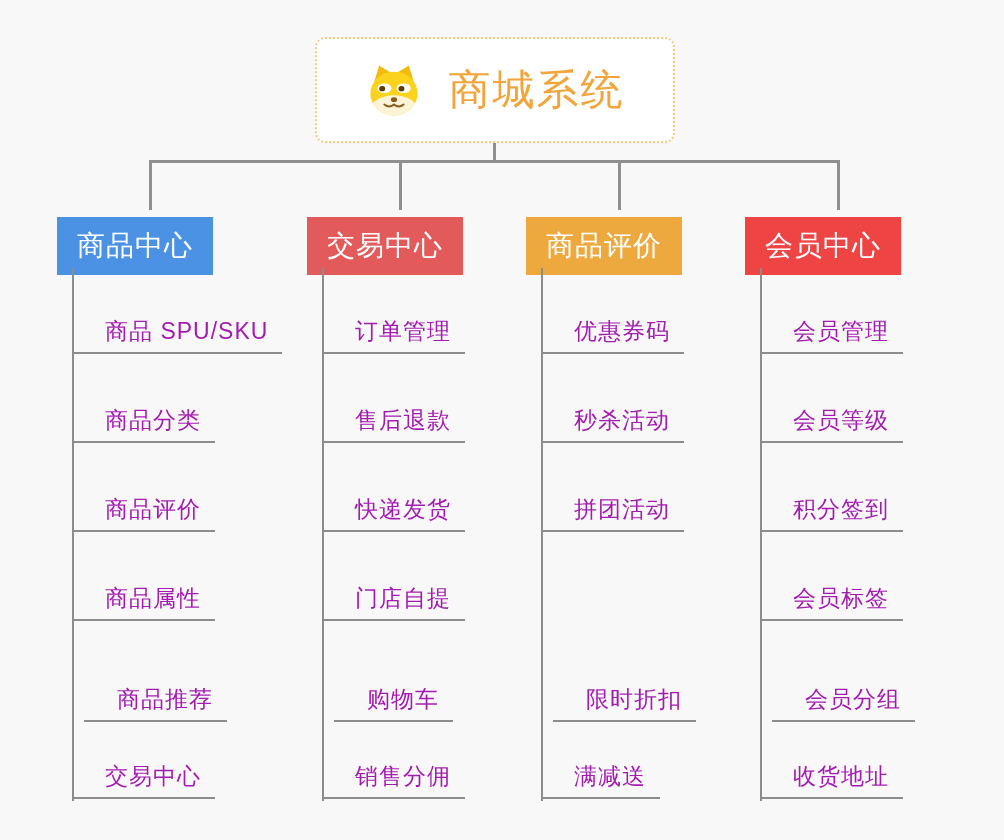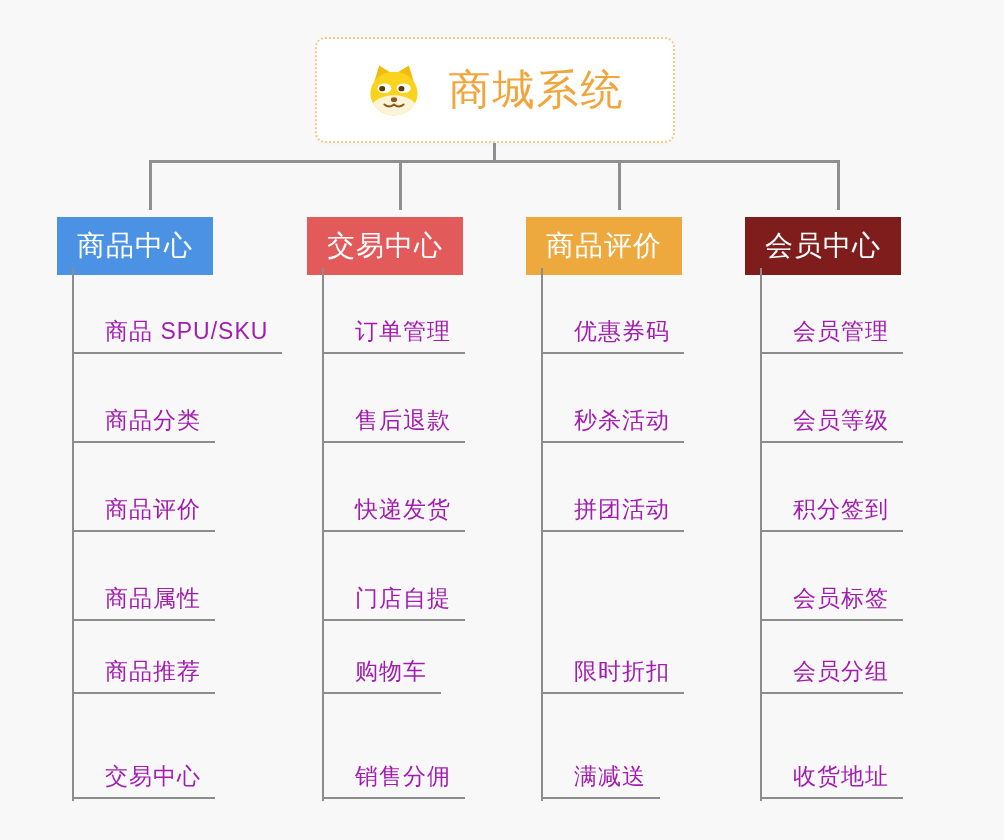--- a/index.html
+++ b/index.html
@@ -30,32 +30,32 @@
   #col-1 { left:57px; } #col-2 { left:307px; } #col-3 { left:526px; } #col-4 { left:745px; }
   .branch-node {
     position:absolute; left:0; top:7px; width:156px; height:58px;
     border-radius:0; display:flex; align-items:center; justify-content:center;
     color:#ffffff; font-size:28px; letter-spacing:1px; white-space:nowrap;
     cursor:pointer;
   }
   #col-1 .branch-node { background:#4b92e5; }
   #col-2 .branch-node { background:#e25a5a; }
   #col-3 .branch-node { background:#eda93d; }
-  #col-4 .branch-node { background:#7f1d1d; }
+  #col-4 .branch-node { background:#ef4444; }
   .spine { position:absolute; left:15px; top:58px; width:2px; height:533px; background:#8c8c8c; }
   .leaf {
     position:absolute; left:15px; height:44px;
     display:flex; align-items:flex-end;
     padding:0 14px 5px 33px;
     border-bottom:2px solid #8c8c8c;
     font-size:23px; letter-spacing:1px; color:#a21caf; white-space:nowrap;
     cursor:pointer;
   }
   .r0 { top:100px; } .r1 { top:189px; } .r2 { top:278px; }
-  .r3 { top:367px; } .r4 { top:440px; } .r5 { top:545px; }
+  .r3 { top:367px; } .r4 { top:468px;margin-left:12px; } .r5 { top:545px; }
 </style>
 </head>
 <body>
 
 <div class="line" id="root-stub"></div>
 <div class="line" id="bus-line"></div>
 <div class="line drop" id="drop-1"></div>
 <div class="line drop" id="drop-2"></div>
 <div class="line drop" id="drop-3"></div>
 <div class="line drop" id="drop-4"></div>

